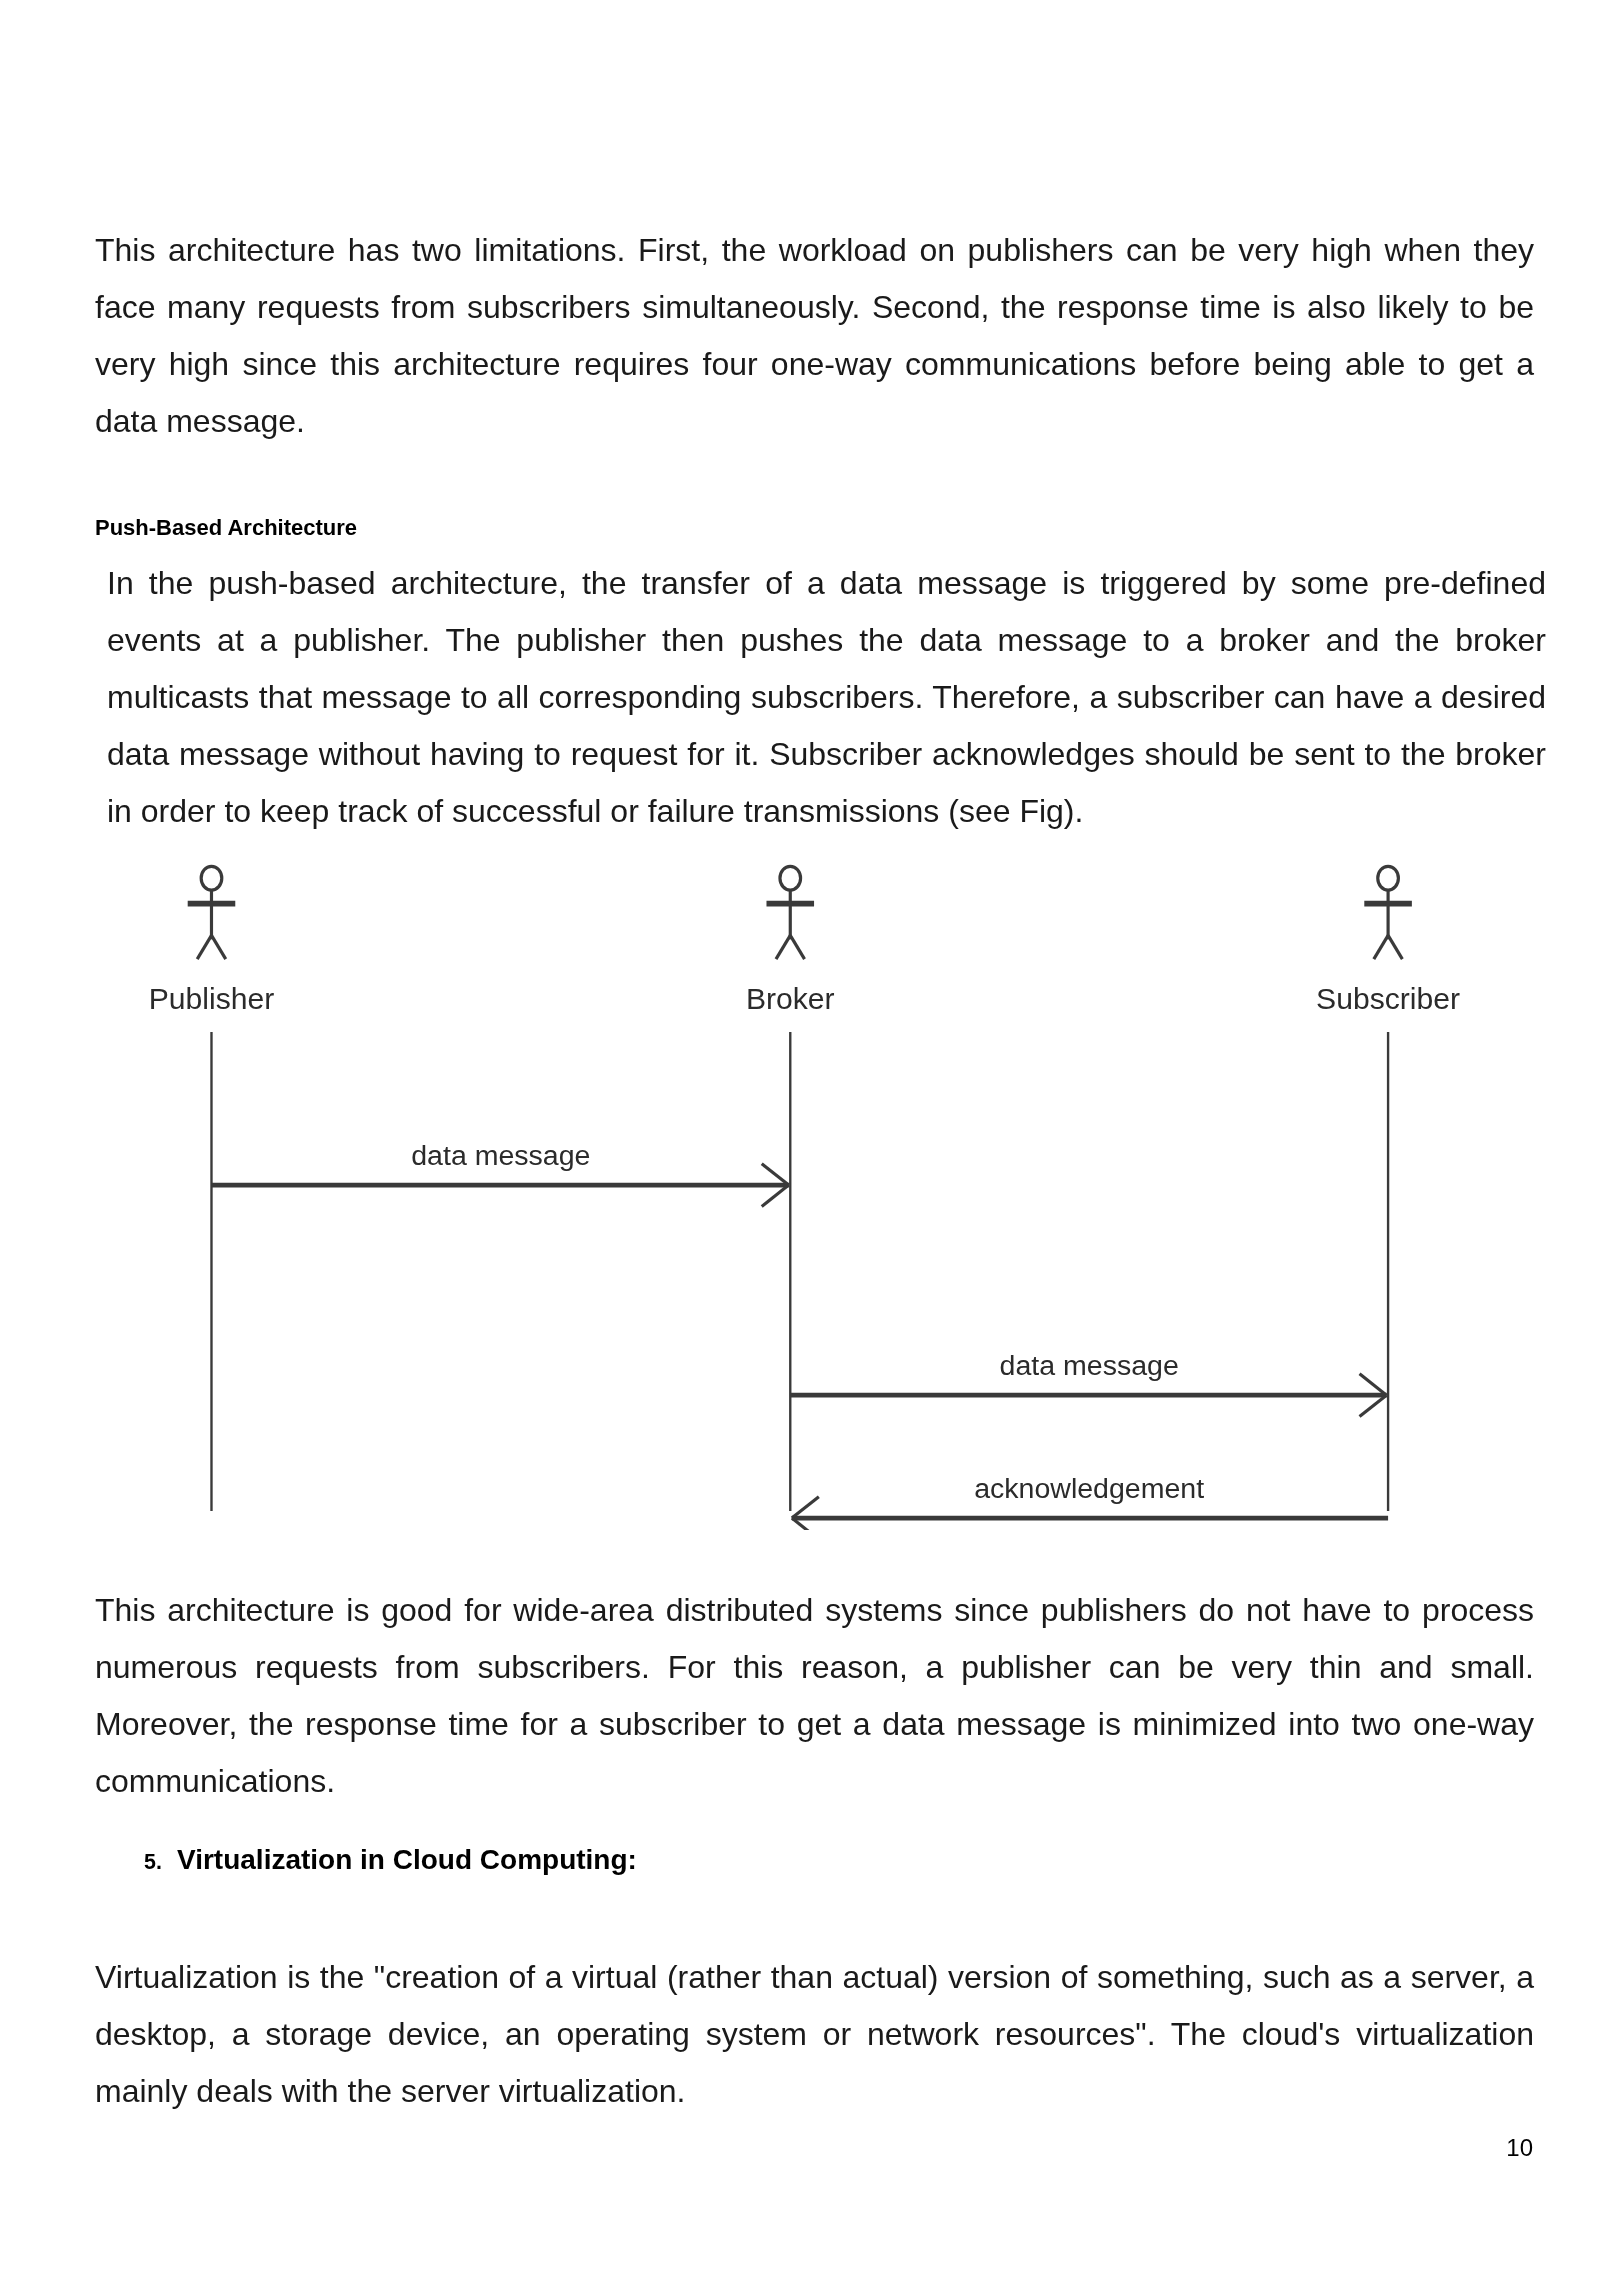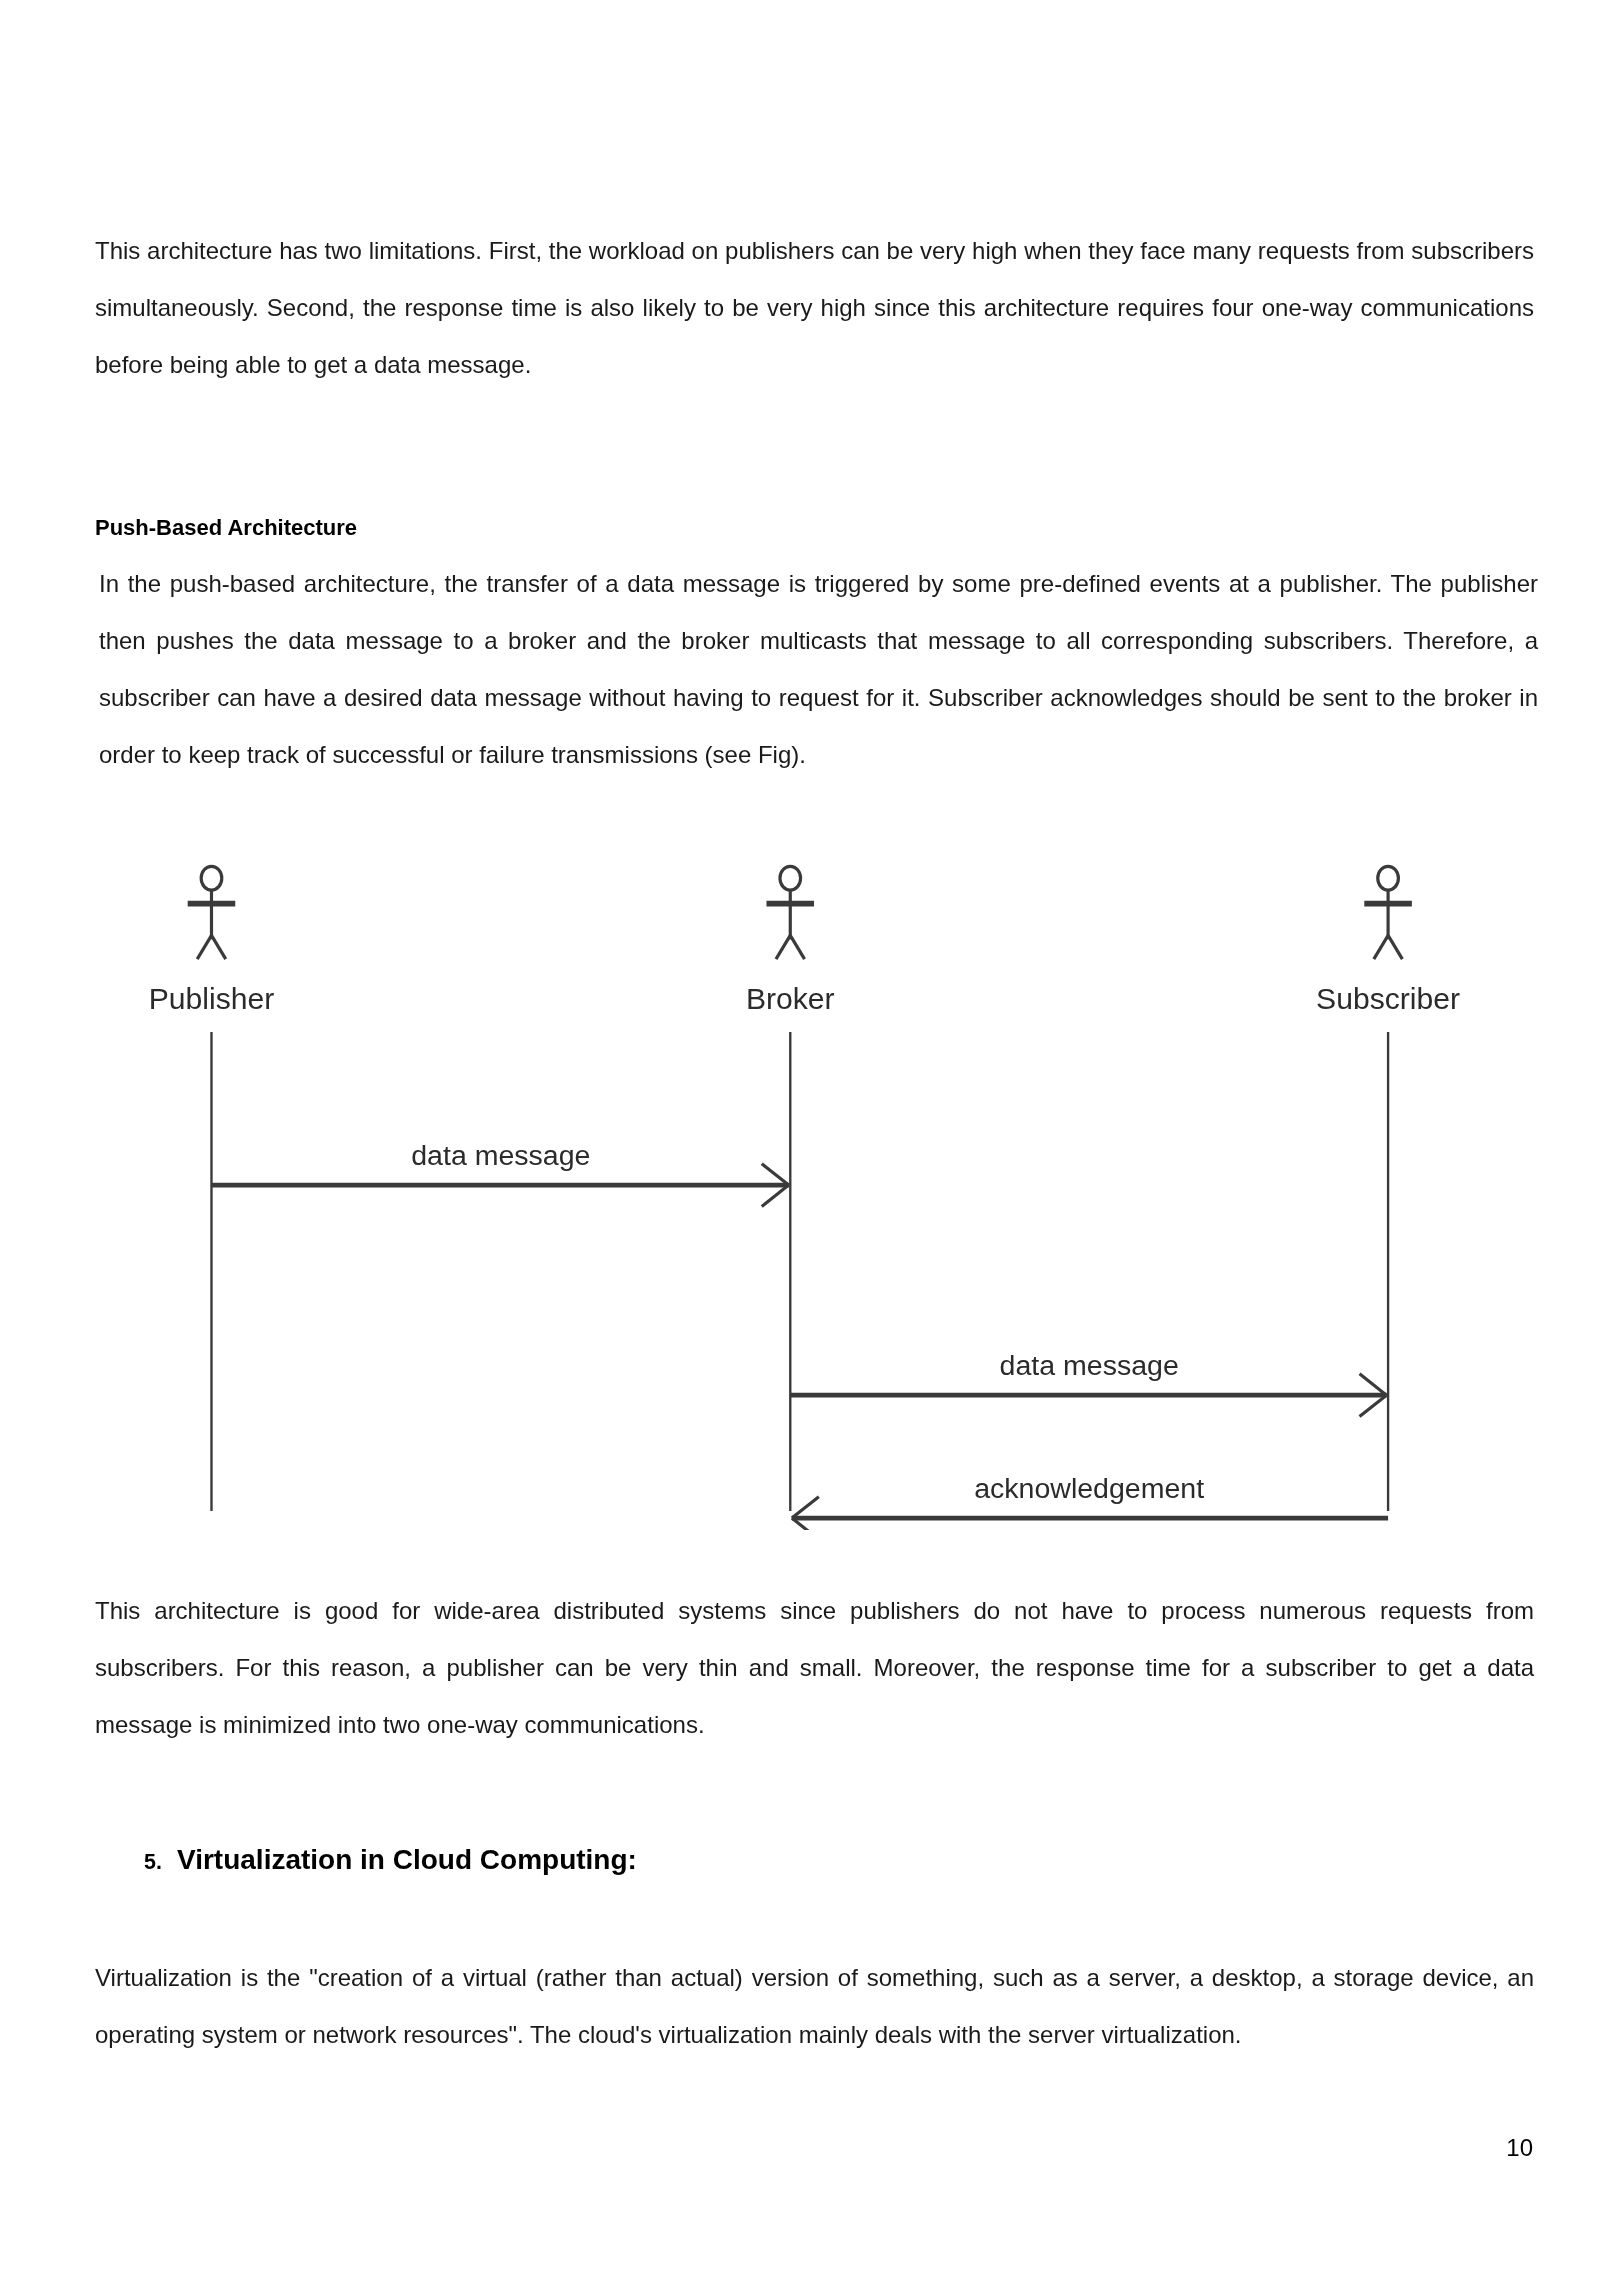--- a/index.html
+++ b/index.html
@@ -21,38 +21,38 @@
     box-sizing: border-box;
   }
   .content {
     position: absolute;
     left: 95px;
     top: 0;
     width: 1439px;
   }
   p.body-text {
     margin: 0;
-    font-size: 24px;
+    font-size: 32px;
     line-height: 57px;
     text-align: justify;
     text-justify: inter-word;
     color: #1a1a1a;
     font-weight: 400;
   }
   .para-1 { position: absolute; left: 0; top: 222px; width: 1439px; }
   .heading-push {
     position: absolute;
     left: 0;
     top: 510px;
     font-size: 22px;
     font-weight: bold;
     line-height: 36px;
     color: #000;
   }
-  .para-2 { position: absolute; left: 4px; top: 555px; width: 1439px; }
+  .para-2 { position: absolute; left: 12px; top: 555px; width: 1439px; }
   .para-3 { position: absolute; left: 0; top: 1582px; width: 1439px; }
   .para-4 { position: absolute; left: 0; top: 1949px; width: 1439px; }
 
   
   .list-item {
     position: absolute;
     left: 0;
     top: 1844px;
     width: 1439px;
     display: flex;

